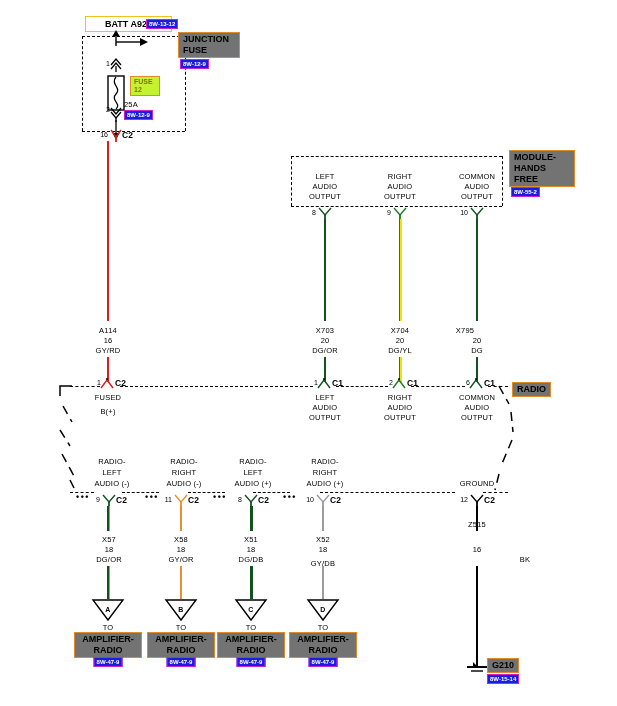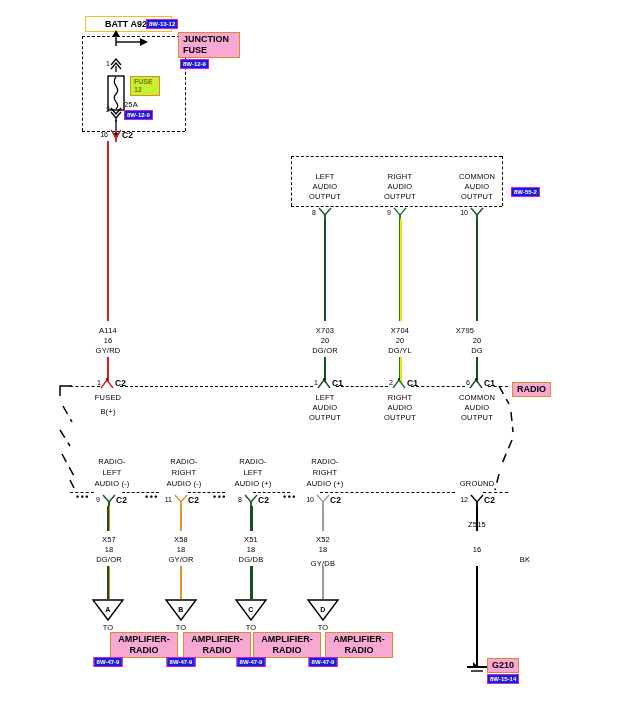--- a/index.html
+++ b/index.html
@@ -53,30 +53,30 @@
     border: 1.5px solid #f0c020;
     font-size: 9px;
     font-weight: bold;
     color: #000;
     padding: 2px 19px;
     white-space: nowrap;
     line-height: 10px;
   }
   .box-green {
     position: absolute;
-    background: #f9a8d4;
+    background: #737373;
     border: 1.2px solid #e08a28;
     font-size: 9px;
     font-weight: bold;
     color: #000;
     padding: 1px 4px;
     line-height: 11px;
     white-space: nowrap;
   }
-  .box-green.ctr { text-align: center; transform: translateX(-50%); margin-left: 36px; }
+  .box-green.ctr { text-align: center; transform: translateX(-50%); }
   .box-fuse {
     position: absolute;
     background: #c6f032;
     border: 1.2px solid #e08a28;
     font-size: 7px;
     font-weight: bold;
     color: #7a7a00;
     padding: 1px 3px;
     line-height: 8px;
     white-space: nowrap;
@@ -196,20 +196,25 @@
   <div class="lbl c" style="left:108px; top:326px;">A114</div>
   <div class="lbl c" style="left:108px; top:336px;">16</div>
   <div class="lbl c" style="left:108px; top:346px;">GY/RD</div>
   <div class="wire w-red" style="left:107px; top:357px; height:25px;"></div>
 
   <div class="dashed-h" style="left:291px; top:156px; width:211px;"></div>
   <div class="dashed-h" style="left:291px; top:206px; width:211px;"></div>
   <div class="dashed-v" style="left:291px; top:156px; height:50px;"></div>
   <div class="dashed-v" style="left:502px; top:156px; height:50px;"></div>
 
+  <div class="box-green" style="left:509px; top:150px; width:56px;">
+    <div>MODULE-</div>
+    <div>HANDS</div>
+    <div>FREE</div>
+  </div>
   <div class="ref" style="left:511px; top:187px;">8W-55-2</div>
 
   <div class="lbl c" style="left:325px; top:172px;">LEFT</div>
   <div class="lbl c" style="left:325px; top:182px;">AUDIO</div>
   <div class="lbl c" style="left:325px; top:192px;">OUTPUT</div>
   <svg class="abs" style="left:317px; top:206px;" width="16" height="14">
     <polyline points="2,2 8,9 14,2" fill="none" stroke="#11521f" stroke-width="1.4"></polyline>
     <line x1="8" y1="9" x2="8" y2="14" stroke="#11521f" stroke-width="1.8"></line>
   </svg>
   <div class="pin" style="left:316px; top:209px;">8</div>

